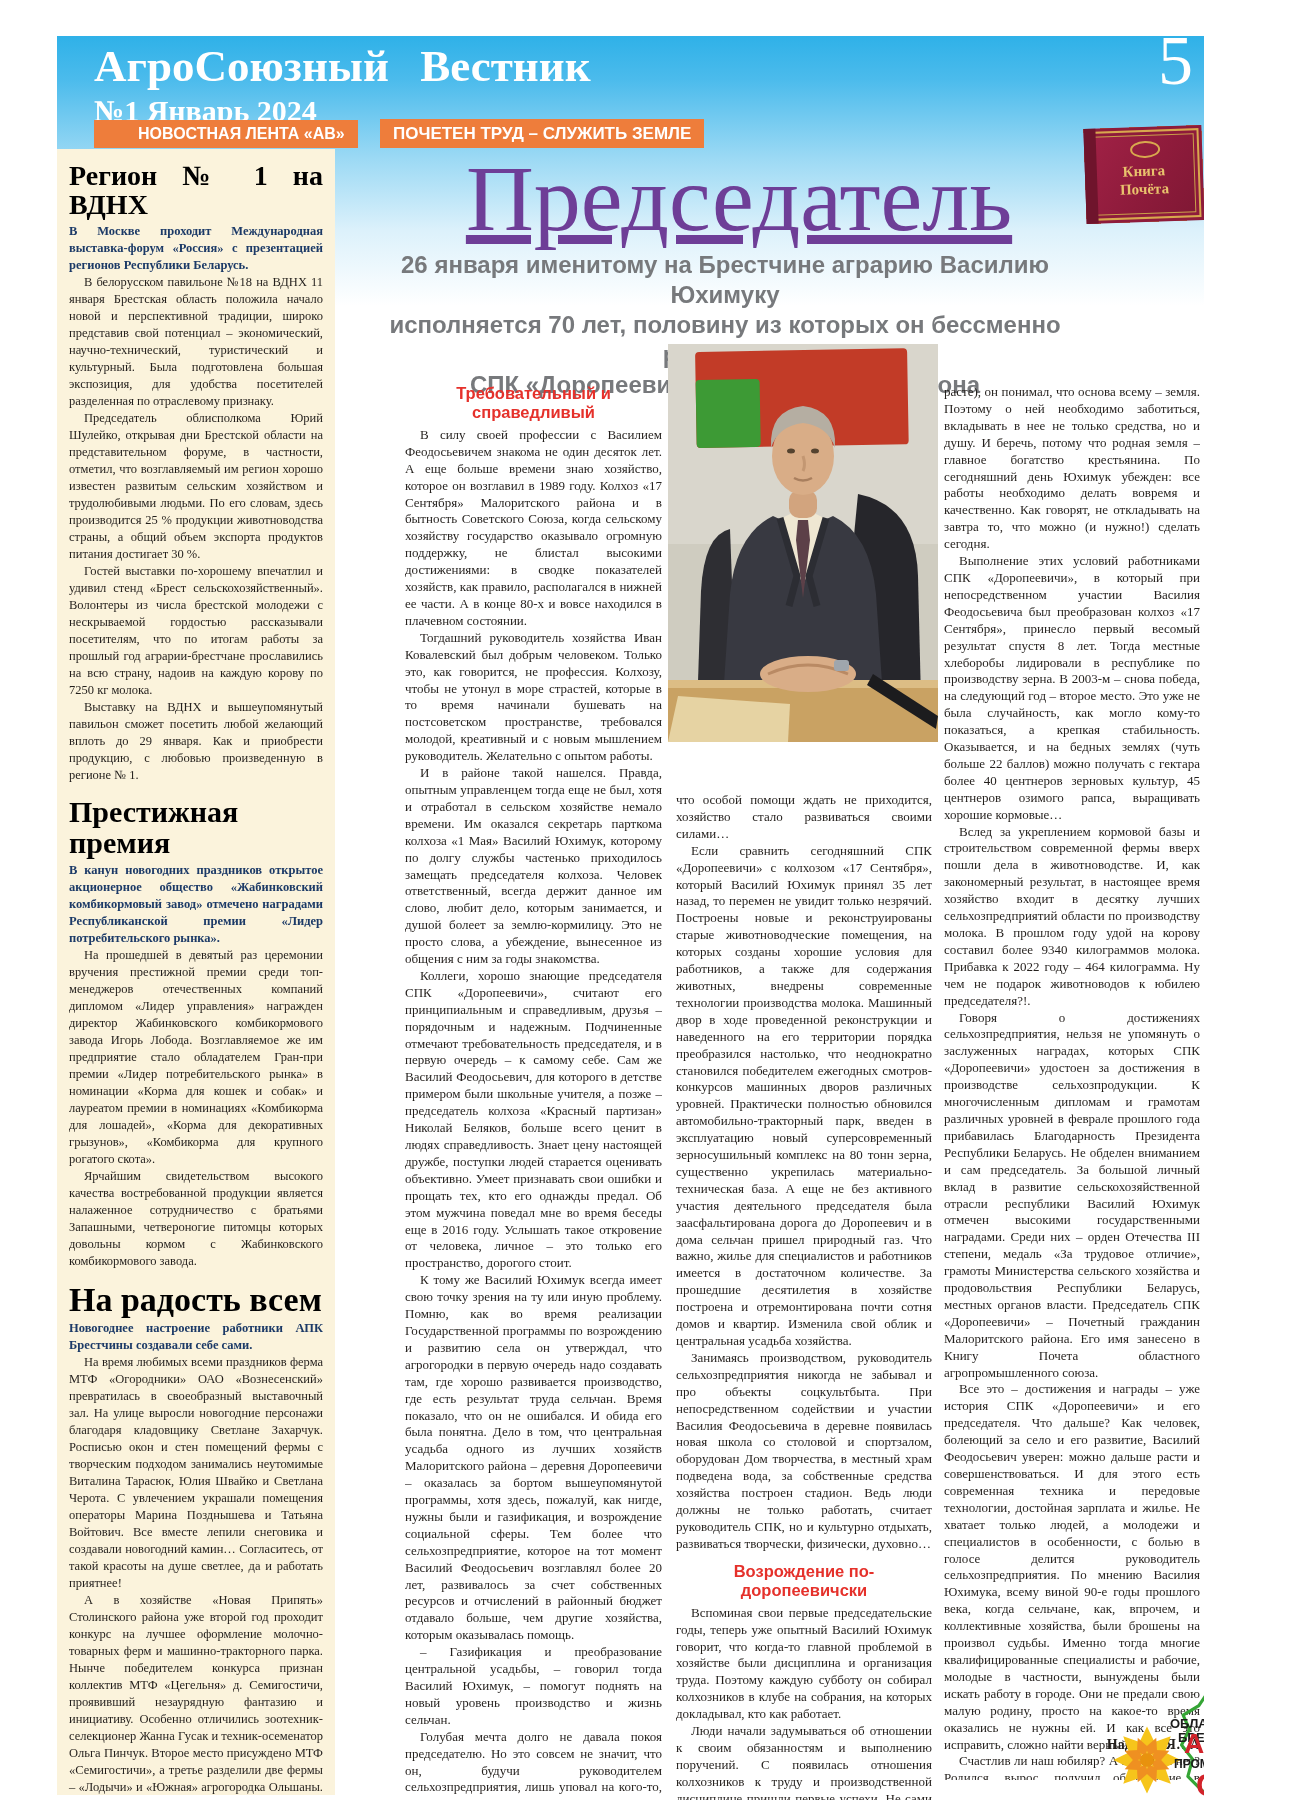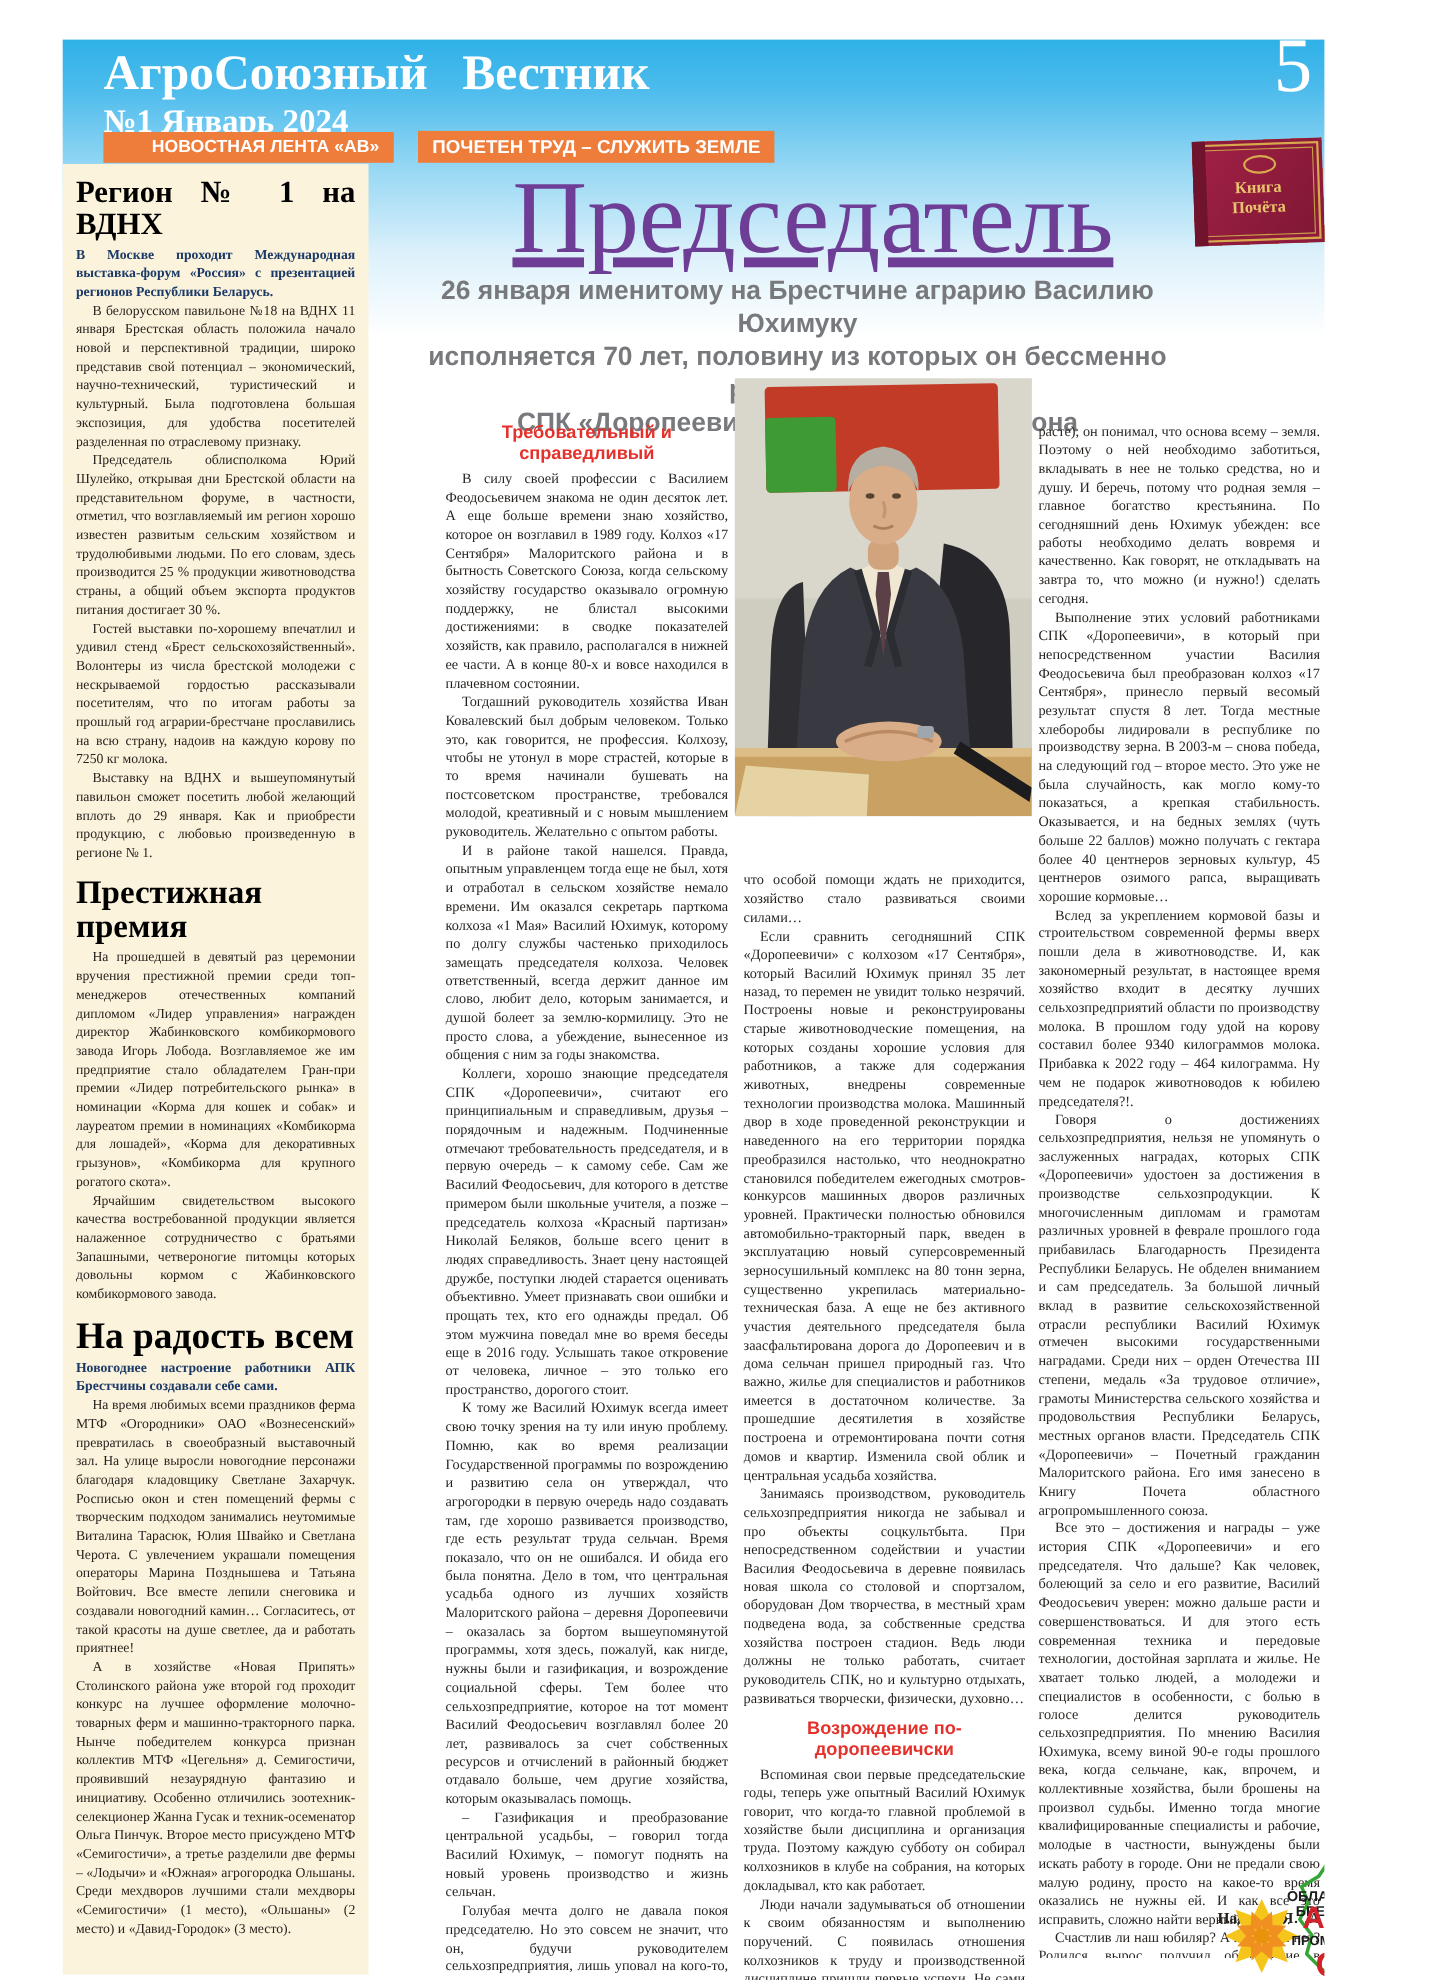--- a/index.html
+++ b/index.html
@@ -91,20 +91,21 @@
     <h2 class="h-a1">Регион № 1 на ВДНХ</h2>
     <p class="lead">В Москве проходит Международная выставка-форум «Россия» с презентацией регионов Республики Беларусь.</p>
     <div class="paras">
         <p>В белорусском павильоне №18 на ВДНХ 11 января Брестская область положила начало новой и перспективной традиции, широко представив свой потенциал – экономический, научно-технический, туристический и культурный. Была подготовлена большая экспозиция, для удобства посетителей разделенная по отраслевому признаку.</p>
         <p>Председатель облисполкома Юрий Шулейко, открывая дни Брестской области на представительном форуме, в частности, отметил, что возглавляемый им регион хорошо известен развитым сельским хозяйством и трудолюбивыми людьми. По его словам, здесь производится 25 % продукции животноводства страны, а общий объем экспорта продуктов питания достигает 30 %.</p>
         <p>Гостей выставки по-хорошему впечатлил и удивил стенд «Брест сельскохозяйственный». Волонтеры из числа брестской молодежи с нескрываемой гордостью рассказывали посетителям, что по итогам работы за прошлый год аграрии-брестчане прославились на всю страну, надоив на каждую корову по 7250 кг молока.</p>
         <p>Выставку на ВДНХ и вышеупомянутый павильон сможет посетить любой желающий вплоть до 29 января. Как и приобрести продукцию, с любовью произведенную в регионе № 1.</p>
       </div>
 
     <h2 class="h-a2">Престижная премия</h2>
+    <p class="lead">В канун новогодних праздников открытое акционерное общество «Жабинковский комбикормовый завод» отмечено наградами Республиканской премии «Лидер потребительского рынка».</p>
     <div class="paras">
         <p>На прошедшей в девятый раз церемонии вручения престижной премии среди топ-менеджеров отечественных компаний дипломом «Лидер управления» награжден директор Жабинковского комбикормового завода Игорь Лобода. Возглавляемое же им предприятие стало обладателем Гран-при премии «Лидер потребительского рынка» в номинации «Корма для кошек и собак» и лауреатом премии в номинациях «Комбикорма для лошадей», «Корма для декоративных грызунов», «Комбикорма для крупного рогатого скота».</p>
         <p>Ярчайшим свидетельством высокого качества востребованной продукции является налаженное сотрудничество с братьями Запашными, четвероногие питомцы которых довольны кормом с Жабинковского комбикормового завода.</p>
       </div>
 
     <h2 class="h-a3">На радость всем</h2>
     <p class="lead">Новогоднее настроение работники АПК Брестчины создавали себе сами.</p>
     <div class="paras">
         <p>На время любимых всеми праздников ферма МТФ «Огородники» ОАО «Вознесенский» превратилась в своеобразный выставочный зал. На улице выросли новогодние персонажи благодаря кладовщику Светлане Захарчук. Росписью окон и стен помещений фермы с творческим подходом занимались неутомимые Виталина Тарасюк, Юлия Швайко и Светлана Черота. С увлечением украшали помещения операторы Марина Позднышева и Татьяна Войтович. Все вместе лепили снеговика и создавали новогодний камин… Согласитесь, от такой красоты на душе светлее, да и работать приятнее!</p>
         <p>А в хозяйстве «Новая Припять» Столинского района уже второй год проходит конкурс на лучшее оформление молочно-товарных ферм и машинно-тракторного парка. Нынче победителем конкурса признан коллектив МТФ «Цегельня» д. Семигостичи, проявивший незаурядную фантазию и инициативу. Особенно отличились зоотехник-селекционер Жанна Гусак и техник-осеменатор Ольга Пинчук. Второе место присуждено МТФ «Семигостичи», а третье разделили две фермы – «Лодычи» и «Южная» агрогородка Ольшаны. Среди мехдворов лучшими стали мехдворы «Семигостичи» (1 место), «Ольшаны» (2 место) и «Давид-Городок» (3 место).</p>

